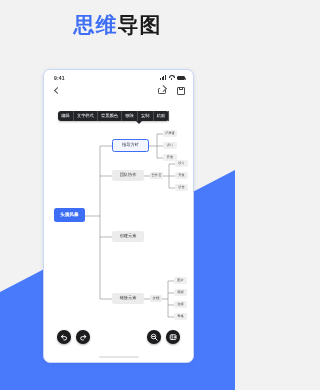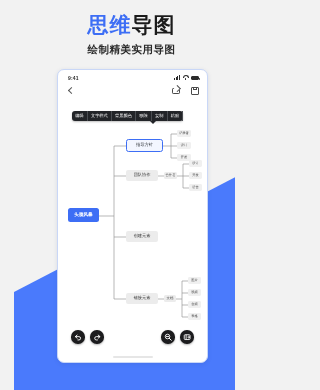--- a/index.html
+++ b/index.html
@@ -1,21 +1,21 @@
 <!DOCTYPE html>
 <html><head>
 <meta charset="utf-8">
 <style>
   html,body{margin:0;padding:0;}
   body{
     width:235px;height:390px;overflow:hidden;
     font-family:"Liberation Sans","DejaVu Sans",sans-serif;
     background:#f2f2f2;position:relative;
   }
-  .stage{position:absolute;inset:0;overflow:hidden;margin-left:14px;}
+  .stage{position:absolute;inset:0;overflow:hidden;}
 
   
   .bg-blue{
     position:absolute;left:0;top:0;width:235px;height:390px;
     pointer-events:none;
   }
 
   
   .headline{
     position:absolute;top:14px;left:0;width:235px;text-align:center;
@@ -170,21 +170,20 @@
 <div class="stage">
 
   <svg class="bg-blue" viewBox="0 0 235 390" preserveAspectRatio="none">
     <rect x="0" y="0" width="235" height="390" fill="#f2f2f2"></rect>
     <polygon points="0,292 235,170 235,390 0,390" fill="#4a7afc"></polygon>
   </svg>
 
   <div class="headline">
     <span class="hl-a">思维</span><span class="hl-b">导图</span>
   </div>
-  <div class="subhead">绘制精美实用导图</div>
 
   <div class="phone">
 
     <div class="status">
       <span class="time">9:41</span>
       <span class="sp"></span>
       <span class="sysicons">
         <span class="bars">
             <i></i>
             <i></i>

